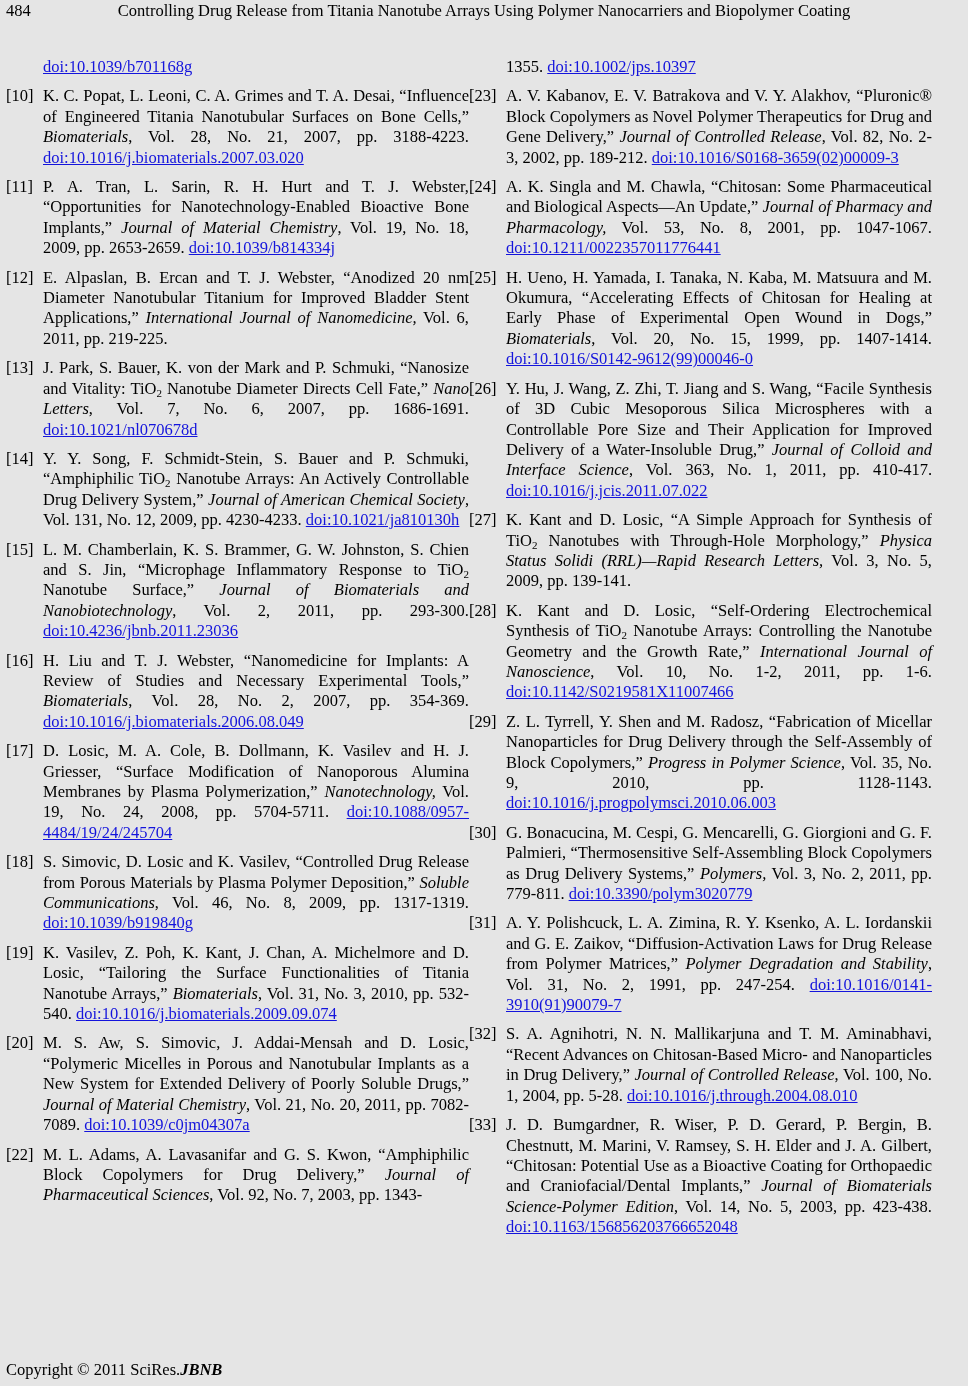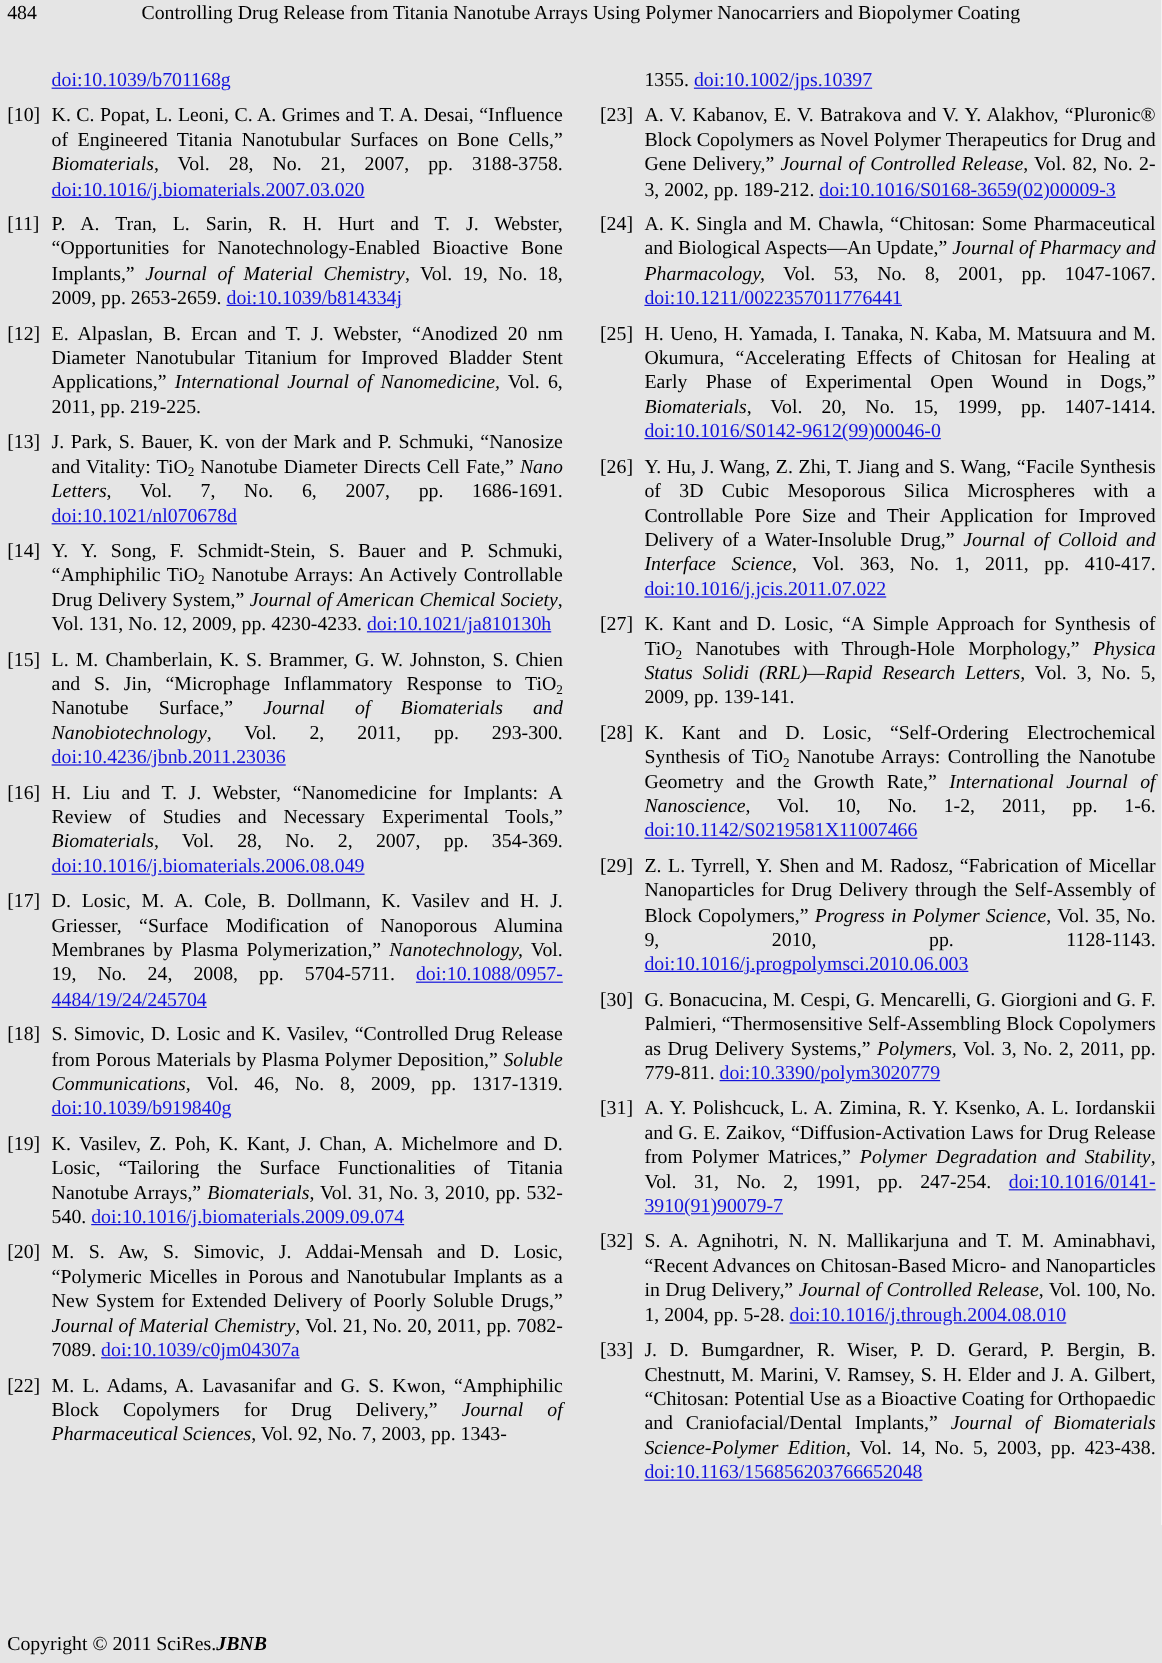--- a/index.html
+++ b/index.html
@@ -28,21 +28,20 @@
     transform: translateX(-50%);
     top: 0;
     white-space: nowrap;
   }
   .columns {
     position: absolute;
     top: 57px;
     left: 6px;
     width: 958px;
     display: flex;
-    gap: 31px;
   }
   .col { width: 463px; flex: none; }
   .ref {
     display: flex;
     margin-bottom: 9px;
     font-size: 16.5px;
     line-height: 20.4px;
   }
   .ref-label { width: 37px; flex: none; }
   .ref-text { flex: 1; text-align: justify; }
@@ -75,21 +74,21 @@
   </div>
 
   <div class="columns">
     <div class="col" id="col-left">
         <div class="ref">
           <span class="ref-label"></span>
           <div class="ref-text"><a class="doi-link" href="#">doi:10.1039/b701168g</a></div>
         </div>
         <div class="ref">
           <span class="ref-label">[10]</span>
-          <div class="ref-text"><span>K. C. Popat, L. Leoni, C. A. Grimes and T. A. Desai, “Influence of Engineered Titania Nanotubular Surfaces on Bone Cells,” </span><span class="it">Biomaterials</span><span>, Vol. 28, No. 21, 2007, pp. 3188-3758. </span><a class="doi-link" href="#">doi:10.1016/j.biomaterials.2007.03.020</a></div>
+          <div class="ref-text"><span>K. C. Popat, L. Leoni, C. A. Grimes and T. A. Desai, “Influence of Engineered Titania Nanotubular Surfaces on Bone Cells,” </span><span class="it">Biomaterials</span><span>, Vol. 28, No. 21, 2007, pp. 3188-4223. </span><a class="doi-link" href="#">doi:10.1016/j.biomaterials.2007.03.020</a></div>
         </div>
         <div class="ref">
           <span class="ref-label">[11]</span>
           <div class="ref-text"><span>P. A. Tran, L. Sarin, R. H. Hurt and T. J. Webster, “Opportunities for Nanotechnology-Enabled Bioactive Bone Implants,” </span><span class="it">Journal of Material Chemistry</span><span>, Vol. 19, No. 18, 2009, pp. 2653-2659. </span><a class="doi-link" href="#">doi:10.1039/b814334j</a></div>
         </div>
         <div class="ref">
           <span class="ref-label">[12]</span>
           <div class="ref-text"><span>E. Alpaslan, B. Ercan and T. J. Webster, “Anodized 20 nm Diameter Nanotubular Titanium for Improved Bladder Stent Applications,” </span><span class="it">International Journal of Nanomedicine,</span><span> Vol. 6, 2011, pp. 219-225.</span></div>
         </div>
         <div class="ref">

